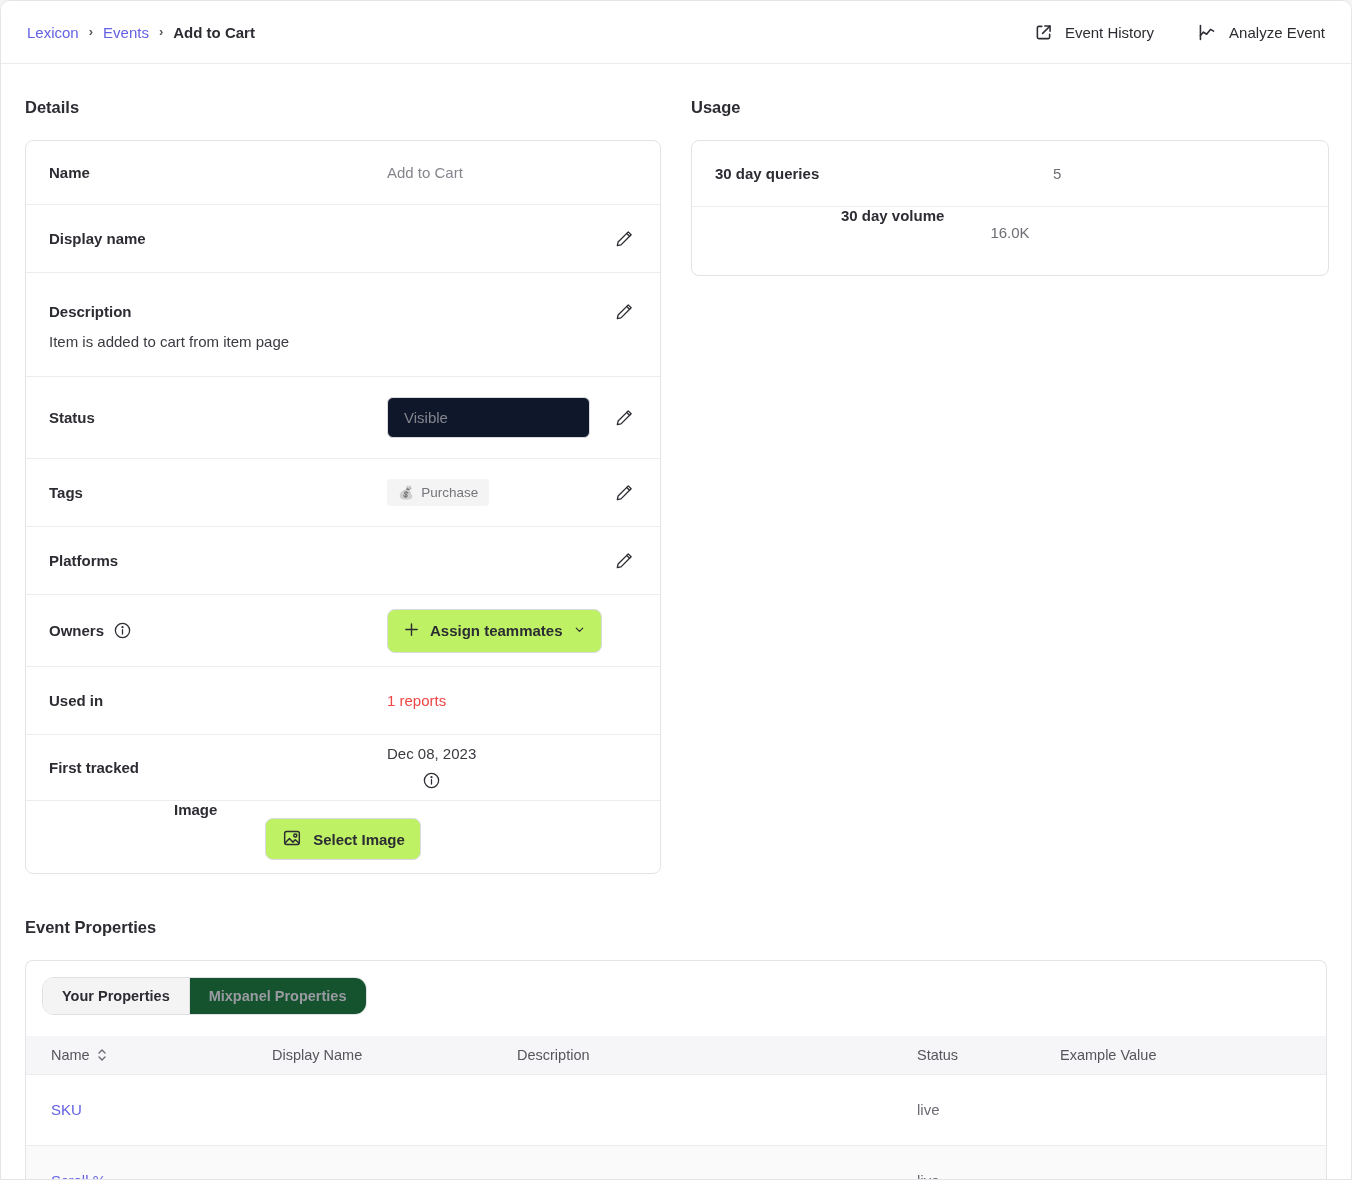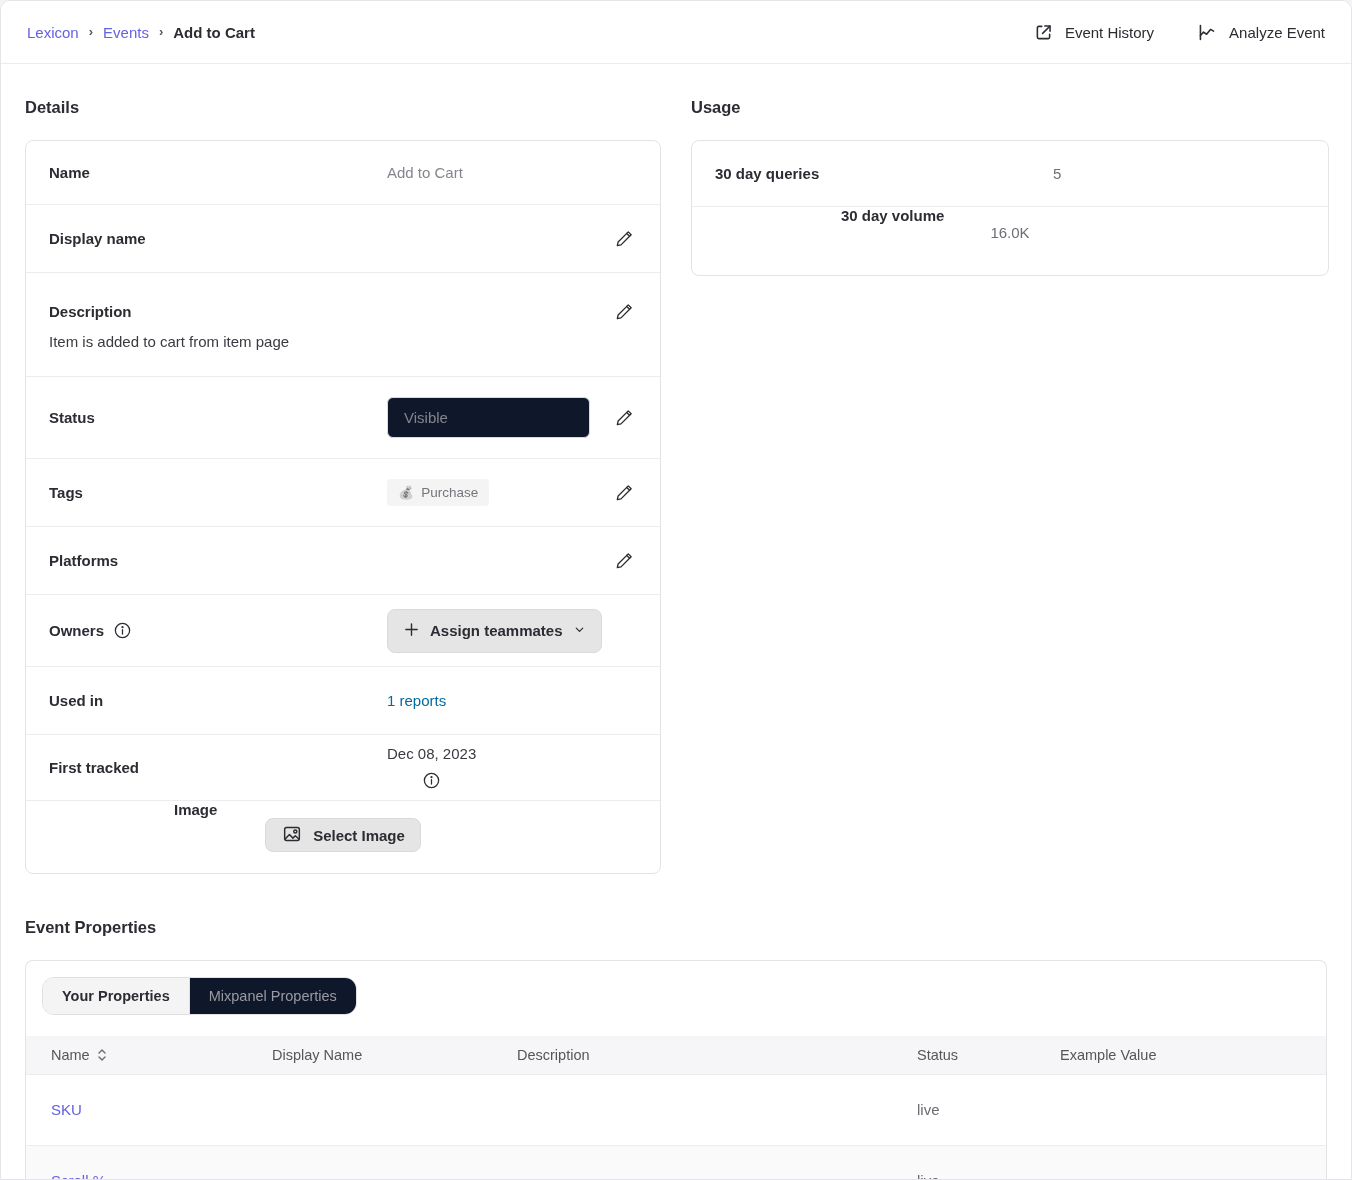--- a/index.html
+++ b/index.html
@@ -60,34 +60,34 @@
     padding: 12px 16px; font-family: inherit; font-size: 15px; color: #85858d; background: #0f172a; outline: none;
   }
 
   .tag-chip {
     display: inline-flex; align-items: center; gap: 7px; background: #f4f4f5;
     border-radius: 4px; padding: 6px 11px; font-size: 13.5px; color: #75757c; cursor: pointer; border: none; font-family: inherit;
   }
   .tag-emoji { font-size: 13px; filter: grayscale(1); opacity: .85; }
 
   .outline-btn {
-    display: inline-flex; align-items: center; gap: 10px; background: #e5e5e5;
+    display: inline-flex; align-items: center; gap: 10px; background: #bef264;
     border: 1px solid #d9d9de; border-radius: 8px; padding: 0 15px; height: 44px;
     font-family: inherit; font-size: 15px; font-weight: 600; color: #2c2c33; cursor: pointer;
   }
-  .outline-btn.small { height: 34px; }
-  .link { color: #0369a1; font-size: 15px; text-decoration: none; cursor: pointer; }
+  .outline-btn.small { height: 42px; }
+  .link { color: #ef4444; font-size: 15px; text-decoration: none; cursor: pointer; }
   .info-icon { color: #2c2c33; display: inline-flex; cursor: pointer; background: none; border: none; padding: 0; }
 
   
   .props-card { margin-top: 0; border-radius: 8px 8px 0 0; border-bottom: none; }
   .props-inner { padding: 16px 16px 0 16px; }
   .tab-group { display: inline-flex; border: 1px solid #e0e0e4; border-radius: 12px; overflow: hidden; background: #fff; }
-  .tab { padding: 10px 19px; font-size: 14.5px; font-family: inherit; border: none; background: #0f172a;
-         color: #9a9aa2; font-weight: 400; cursor: pointer; }
+  .tab { padding: 10px 19px; font-size: 14.5px; font-family: inherit; border: none; background: #14532d;
+         color: #9a9aa2; font-weight: 700; cursor: pointer; }
   .tab.active { background: #f4f4f5; color: #2c2c33; font-weight: 700; }
   .tab + .tab { border-left: 1px solid #e0e0e4; }
 
   .ptable { width: 100%; margin-top: 21px; border-collapse: collapse; table-layout: fixed; }
   .ptable thead th {
     background: #f6f6f8; text-align: left; font-size: 14.5px; font-weight: 500; color: #55555c;
     height: 38px; padding: 0;
   }
   .ptable th.c1, .ptable td.c1 { width: 246px; padding-left: 25px; }
   .ptable th.c2, .ptable td.c2 { width: 245px; }

